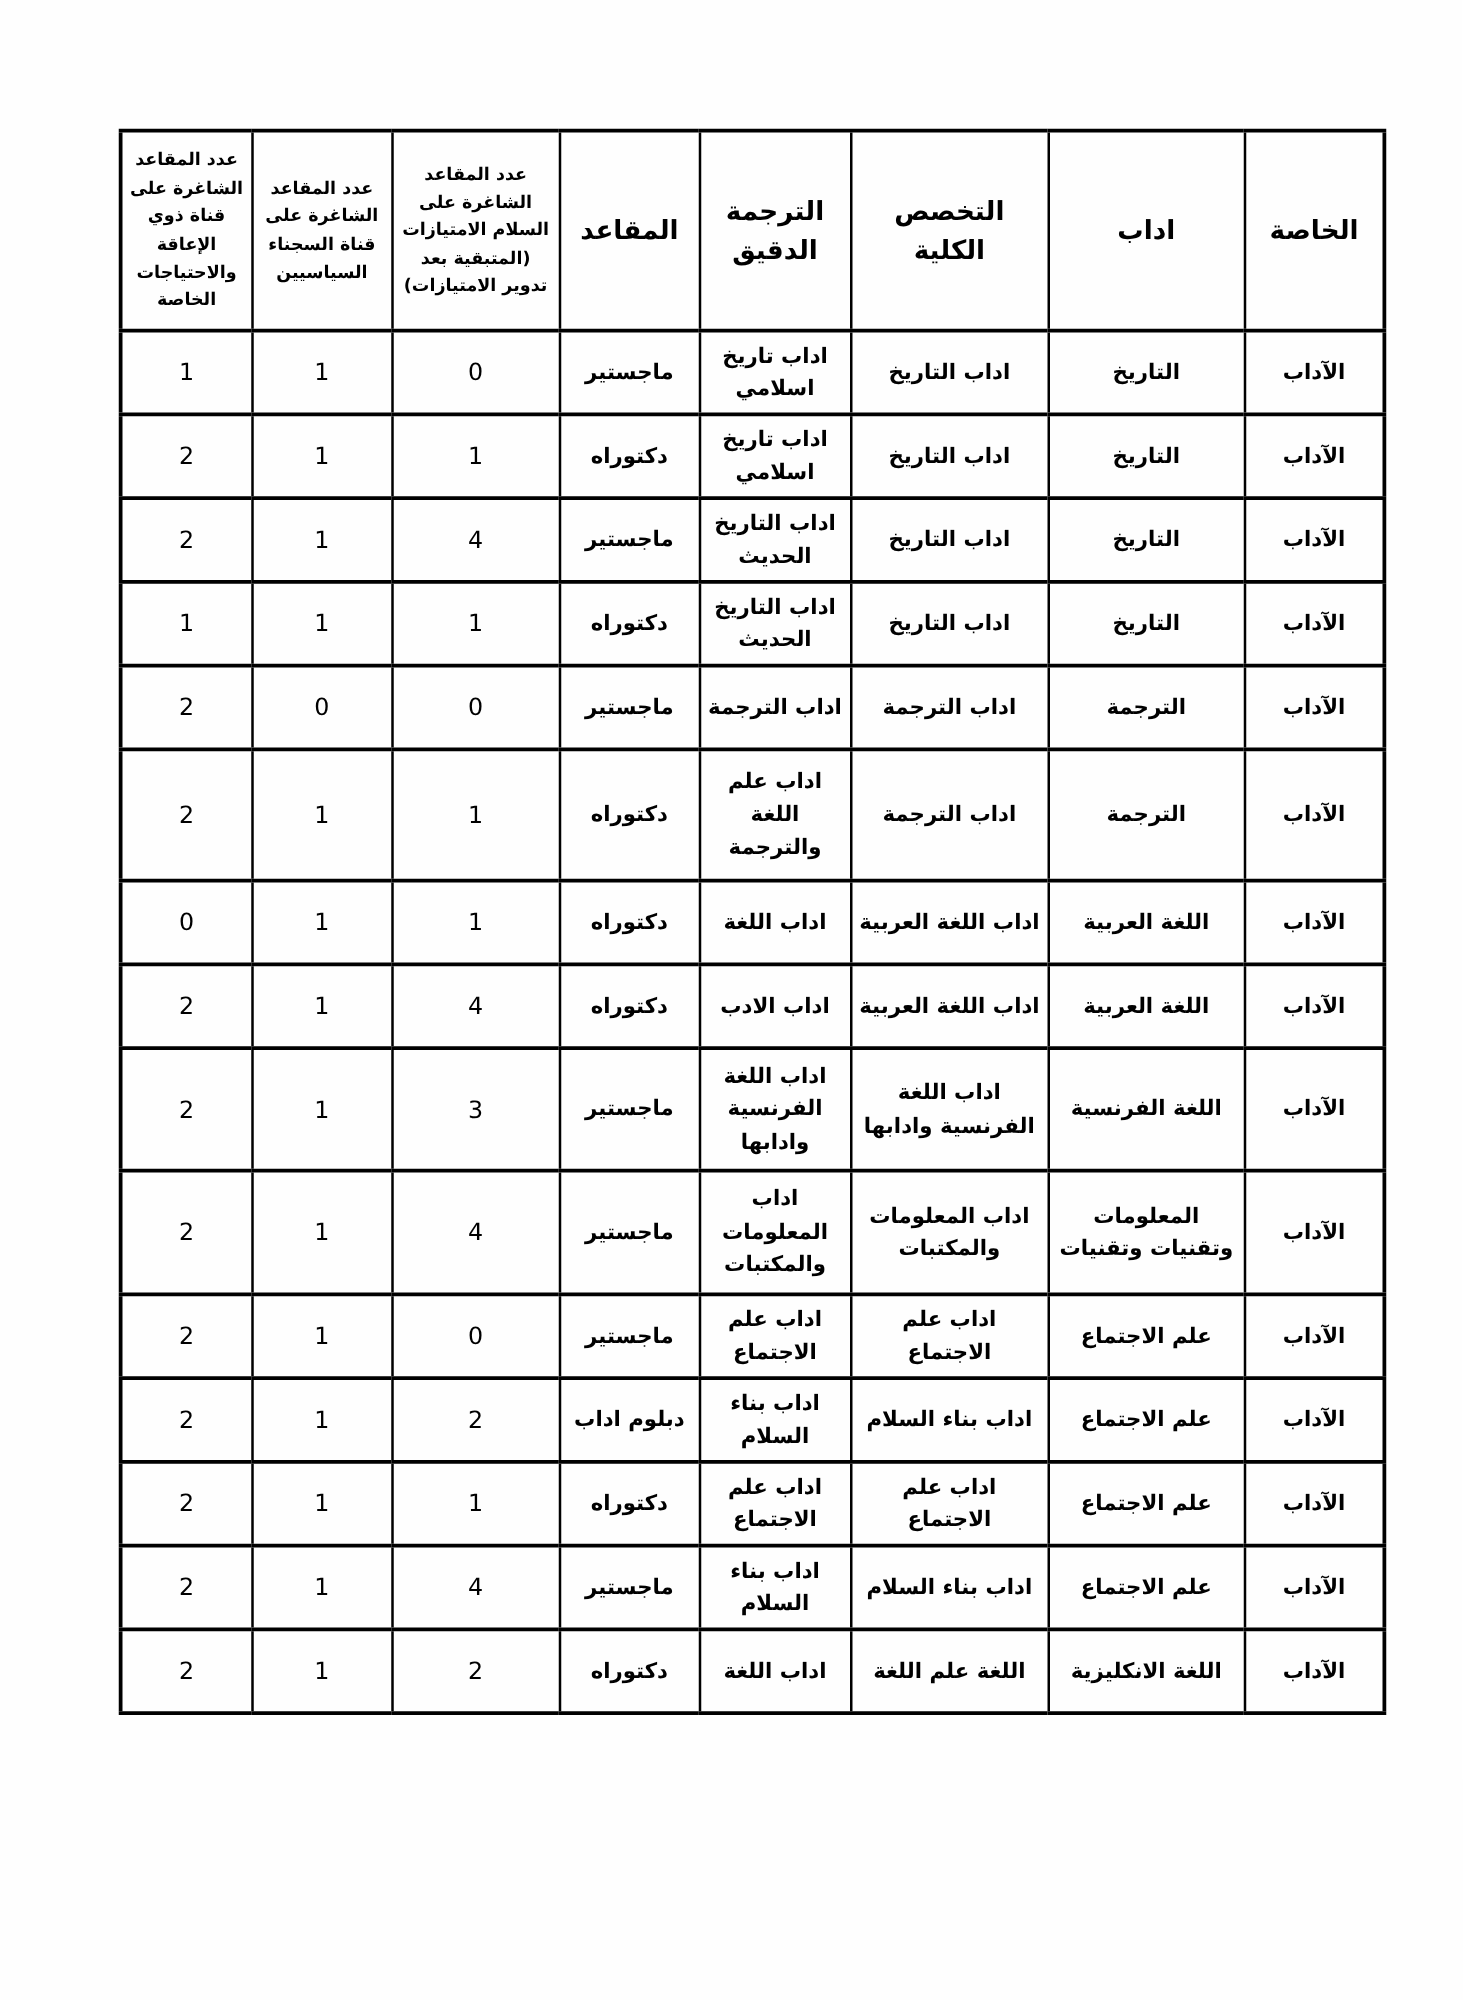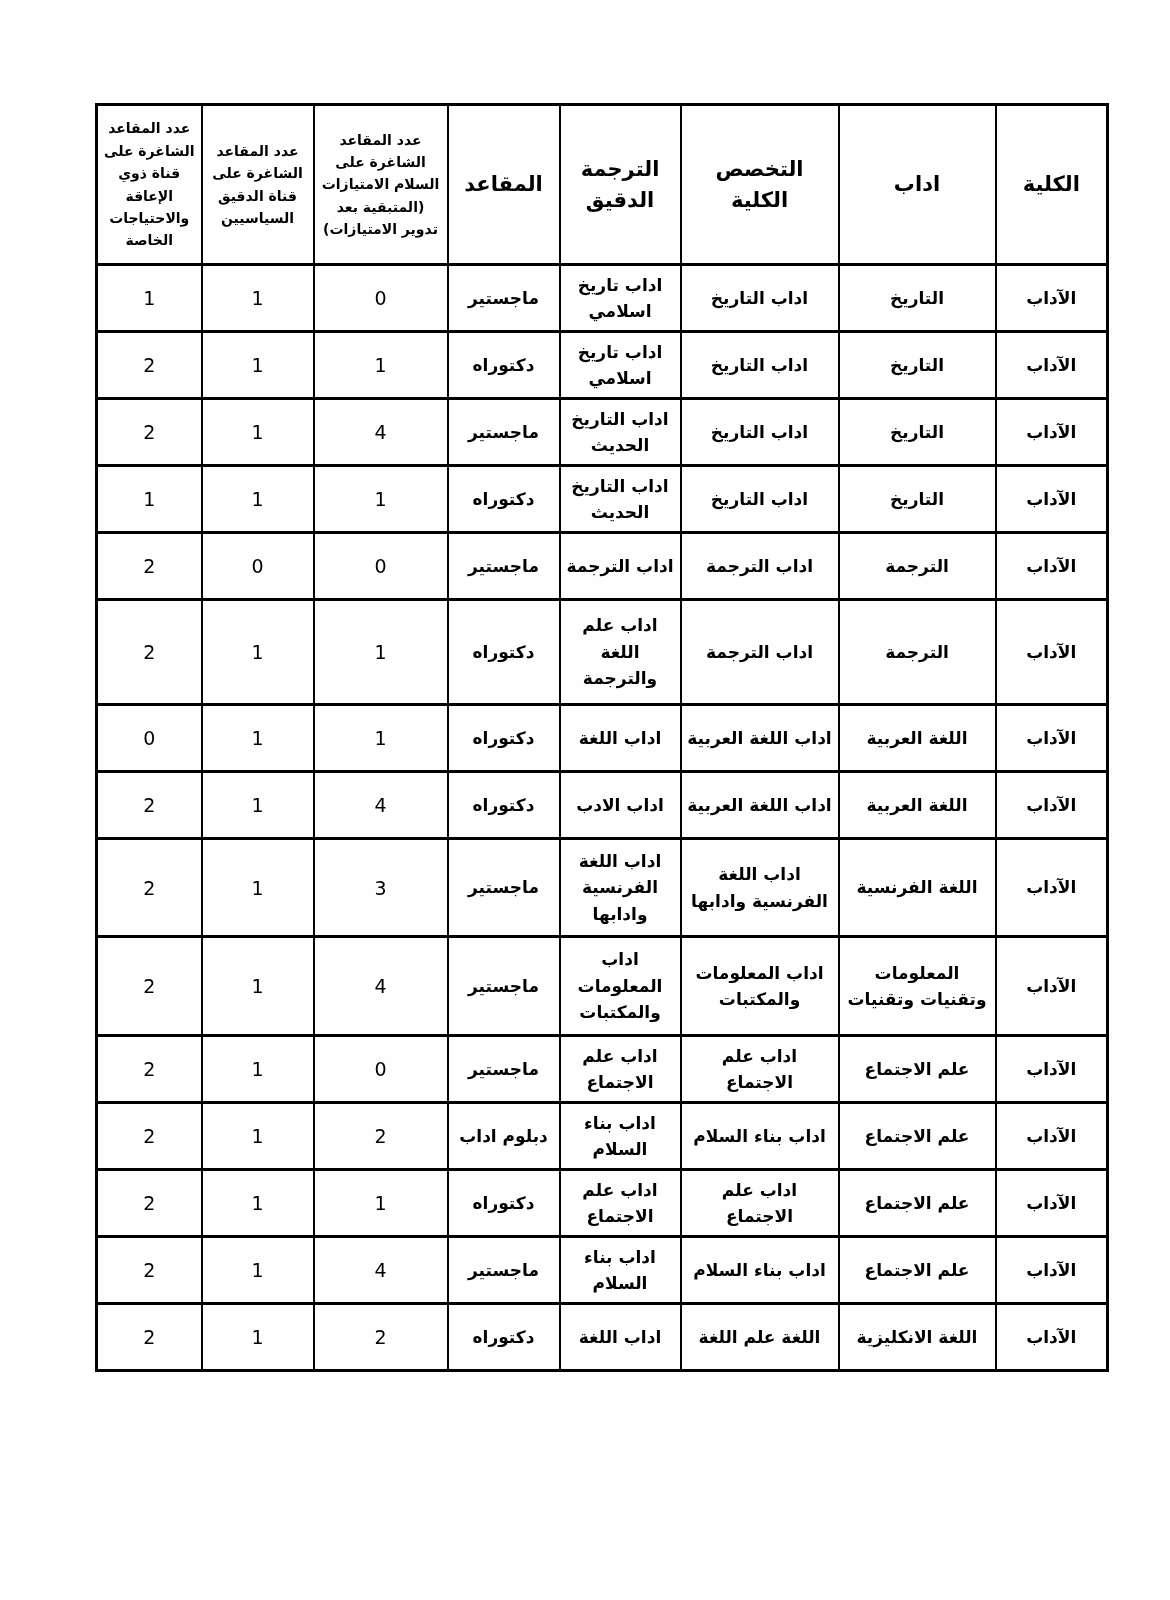--- a/index.html
+++ b/index.html
@@ -76,27 +76,27 @@
       <col style="width:157px">
       <col style="width:158px">
       <col style="width:121px">
       <col style="width:112px">
       <col style="width:134px">
       <col style="width:112px">
       <col style="width:105px">
     </colgroup>
     <thead>
       <tr>
-          <th class="hdr-big">الكلية</th>
+          <th class="hdr-big">الخاصة</th>
           <th class="hdr-big">اداب</th>
           <th class="hdr-big">التخصص الكلية</th>
           <th class="hdr-big">الترجمة الدقيق</th>
           <th class="hdr-big">المقاعد</th>
           <th class="hdr-small">عدد المقاعد الشاغرة على السلام الامتيازات (المتبقية بعد تدوير الامتيازات)</th>
-          <th class="hdr-small">عدد المقاعد الشاغرة على قناة الدقيق السياسيين</th>
+          <th class="hdr-small">عدد المقاعد الشاغرة على قناة السجناء السياسيين</th>
           <th class="hdr-small">عدد المقاعد الشاغرة على قناة ذوي الإعاقة والاحتياجات الخاصة</th>
         </tr>
     </thead>
     <tbody>
         <tr>
           <td class="txt">الآداب</td>
           <td class="txt">التاريخ</td>
           <td class="txt">اداب التاريخ</td>
           <td class="txt">اداب تاريخ اسلامي</td>
           <td class="txt">ماجستير</td>

